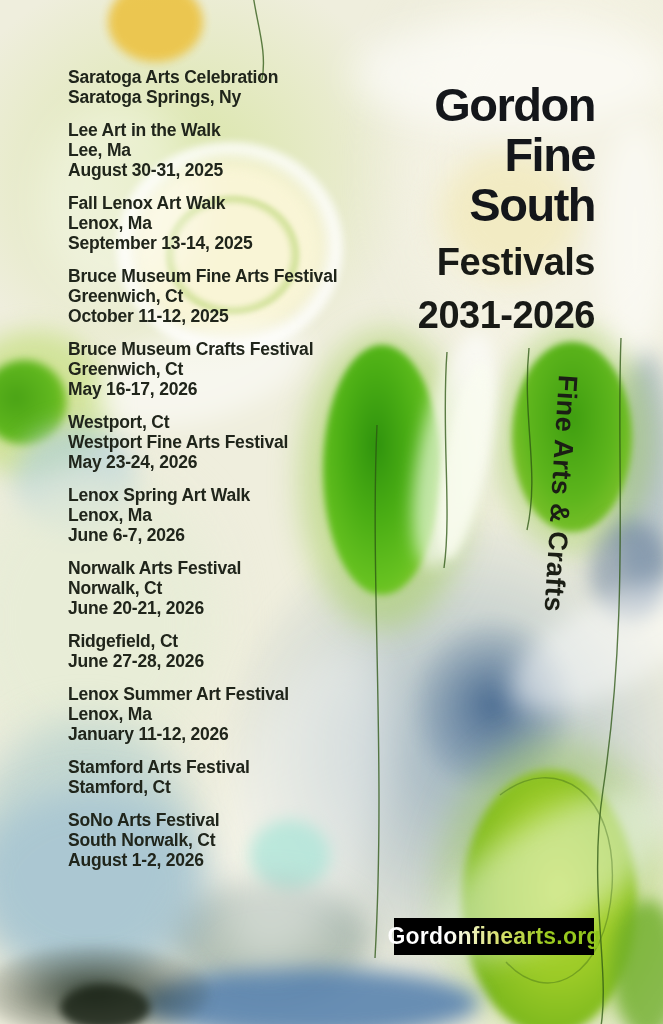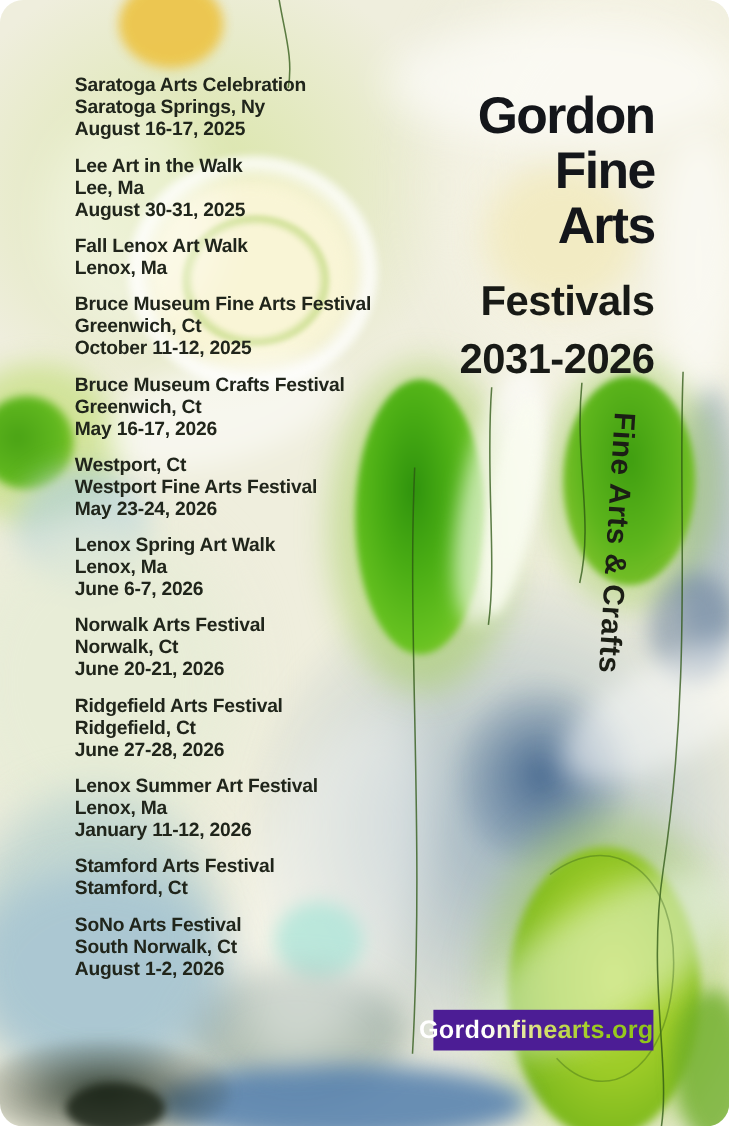--- a/index.html
+++ b/index.html
@@ -1,40 +1,39 @@
 <!DOCTYPE html>
 <html><head>
 <meta charset="utf-8">
 <style>
   html,body{margin:0;padding:0;background:#fff;}
   .poster{
     position:relative;width:663px;height:1024px;overflow:hidden;
     background:#efeedd;
     font-family:"Liberation Sans","DejaVu Sans",sans-serif;
-    border-radius:21px;
   }
   .blob{position:absolute;display:block;border-radius:50%;pointer-events:none;}
   .stems{position:absolute;left:0;top:0;width:663px;height:1024px;pointer-events:none;}
   .content{position:absolute;left:0;top:0;width:663px;height:1024px;}
   .festival-list{position:absolute;left:68px;top:67px;width:310px;color:#20251b;}
   .entry{margin-bottom:13px;}
   .entry div{font-size:17.5px;line-height:20px;font-weight:700;letter-spacing:-0.2px;}
   .title-block{position:absolute;top:80px;right:68px;text-align:right;color:#14161a;margin-left:31px;}
   .title-block div{font-size:47px;line-height:50px;font-weight:700;letter-spacing:-1.5px;}
-  .subtitle-block{position:absolute;top:248px;right:68px;text-align:right;color:#181a16;}
+  .subtitle-block{position:absolute;top:236px;right:68px;text-align:right;color:#181a16;}
   .subtitle-block div{font-size:38px;line-height:53px;font-weight:700;letter-spacing:-0.5px;}
   .tagline{
     position:absolute;top:374px;left:552px;
     writing-mode:vertical-rl;text-orientation:mixed;
     font-size:27px;font-weight:700;letter-spacing:0.5px;color:#1b1e15;
     transform:rotate(3.5deg);transform-origin:top left;white-space:nowrap;
   }
   .website-badge{
     position:absolute;left:394px;top:918px;width:200px;height:37px;
-    background:#4c1d95;display:flex;align-items:center;justify-content:flex-end;
+    background:#000000;display:flex;align-items:center;justify-content:center;
   }
   .website-badge span{
     font-size:23px;font-weight:700;letter-spacing:0.2px;
     background:linear-gradient(90deg,#ffffff 0%,#ffffff 28%,#d9e070 52%,#9ccb1f 75%,#8fc41c 100%);
     -webkit-background-clip:text;background-clip:text;
     -webkit-text-fill-color:transparent;color:#9ccb1f;
   }
 </style>
 </head>
 <body>
@@ -93,30 +92,30 @@
       <path d="M500,795 C556,752 618,792 612,888 C606,976 548,1008 506,962" opacity="0.45"></path>
     </g>
   </svg>
 
   <div class="content">
 
     <div class="festival-list">
       <div class="entry">
         <div>Saratoga Arts Celebration</div>
         <div>Saratoga Springs, Ny</div>
-        <div>August 16-17, 2025</div>
       </div>
       <div class="entry">
         <div>Lee Art in the Walk</div>
         <div>Lee, Ma</div>
         <div>August 30-31, 2025</div>
       </div>
       <div class="entry">
         <div>Fall Lenox Art Walk</div>
         <div>Lenox, Ma</div>
+        <div>September 13-14, 2025</div>
       </div>
       <div class="entry">
         <div>Bruce Museum Fine Arts Festival</div>
         <div>Greenwich, Ct</div>
         <div>October 11-12, 2025</div>
       </div>
       <div class="entry">
         <div>Bruce Museum Crafts Festival</div>
         <div>Greenwich, Ct</div>
         <div>May 16-17, 2026</div>
@@ -130,21 +129,20 @@
         <div>Lenox Spring Art Walk</div>
         <div>Lenox, Ma</div>
         <div>June 6-7, 2026</div>
       </div>
       <div class="entry">
         <div>Norwalk Arts Festival</div>
         <div>Norwalk, Ct</div>
         <div>June 20-21, 2026</div>
       </div>
       <div class="entry">
-        <div>Ridgefield Arts Festival</div>
         <div>Ridgefield, Ct</div>
         <div>June 27-28, 2026</div>
       </div>
       <div class="entry">
         <div>Lenox Summer Art Festival</div>
         <div>Lenox, Ma</div>
         <div>January 11-12, 2026</div>
       </div>
       <div class="entry">
         <div>Stamford Arts Festival</div>
@@ -153,21 +151,21 @@
       <div class="entry">
         <div>SoNo Arts Festival</div>
         <div>South Norwalk, Ct</div>
         <div>August 1-2, 2026</div>
       </div>
     </div>
 
     <div class="title-block">
       <div>Gordon</div>
       <div>Fine</div>
-      <div>Arts</div>
+      <div>South</div>
     </div>
 
     <div class="subtitle-block">
       <div>Festivals</div>
       <div>2031-2026</div>
     </div>
 
     <div class="tagline">Fine Arts &amp; Crafts</div>
 
     <div class="website-badge">

